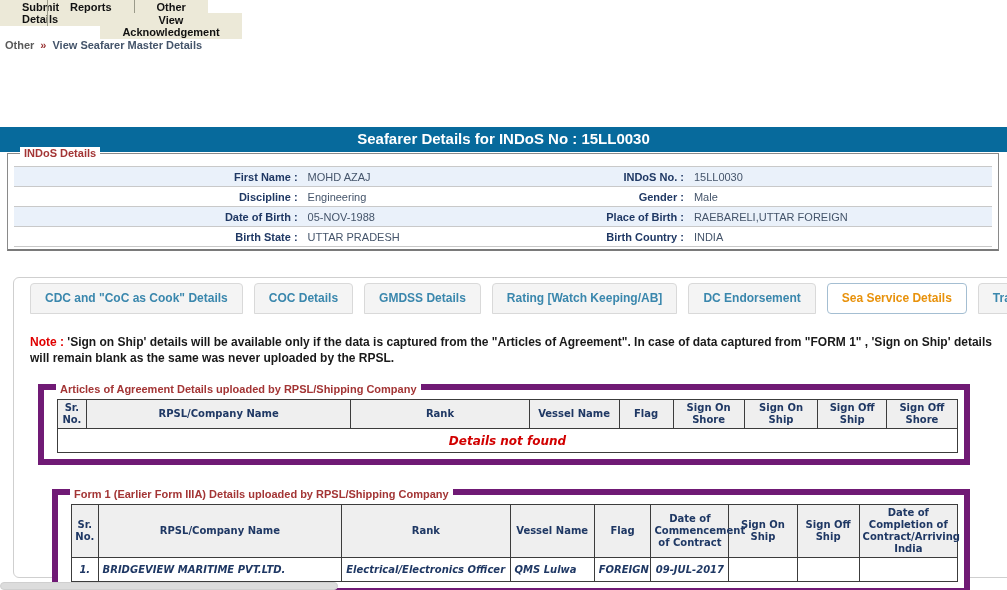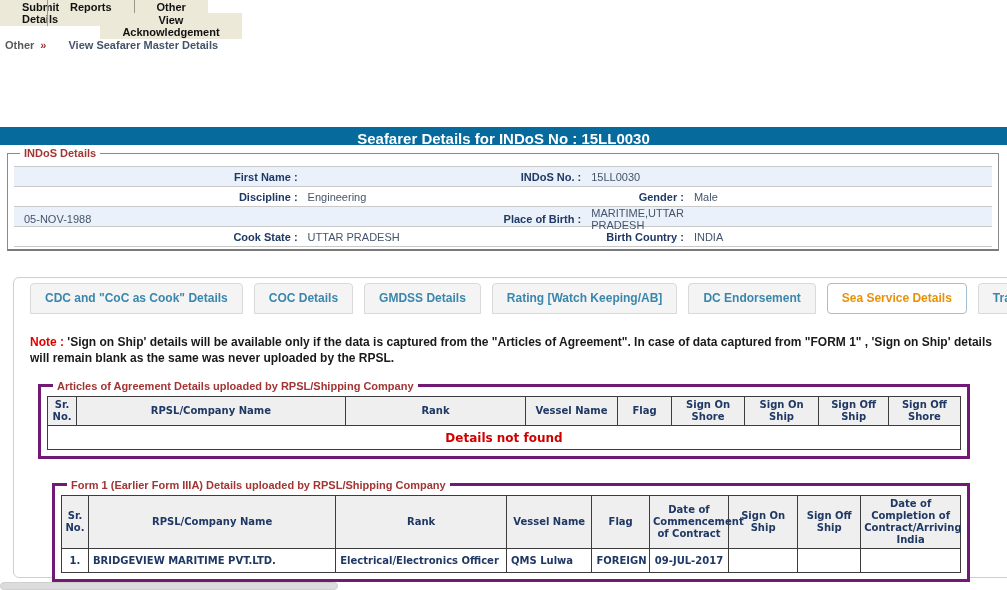--- a/index.html
+++ b/index.html
@@ -27,25 +27,25 @@
   }
   .menu-dropdown .dd-item {
     font-size:11px; font-weight:bold; color:#111; line-height:12px;
     text-align:center; cursor:pointer;
   }
 
   
   .breadcrumb { position:absolute; left:5px; top:39px; font-size:11px; font-weight:bold; }
   .bc-root { color:#5a5a5a; }
   .bc-sep { color:#993333; margin:0 6px; }
-  .bc-current { color:#44546a; cursor:pointer;margin-left:16px; }
+  .bc-current { color:#44546a; cursor:pointer; }
 
   
   .titlebar {
-    position:absolute; left:0; top:127px; width:1007px; height:18px;
+    position:absolute; left:0; top:127px; width:1007px; height:25px;
     background:#076a9c; color:#fff; font-size:15px; font-weight:bold;
     text-align:center; line-height:23px;
     font-family:"Liberation Sans", sans-serif;
   }
 
   
   .fieldset { position:relative; border:1px solid #8e8e8e; background:#fff; }
   .legend {
     position:absolute; top:-7px; left:12px; background:#fff; padding:0 4px;
     font-size:11px; font-weight:bold; color:#a33535; white-space:nowrap;
@@ -76,30 +76,30 @@
     border:1px solid #d9d9d9; border-radius:4px 4px 0 0;
     padding:7px 14px 8px 14px; white-space:nowrap; cursor:pointer;
   }
   .tab.active {
     color:#e8920c; background:#fff; border:1px solid #a4bed2; border-radius:4px;
   }
 
   .note { margin:20px 16px 0 16px; font-size:12px; font-weight:bold; color:#1a1a1a; line-height:16px; }
   .note-label { color:#e00000; }
 
-  .inner-fieldset { margin:18px 44px 0 24px; border:3px solid #701a75; padding:9px 6px 6px 6px; }
+  .inner-fieldset { margin:18px 44px 0 24px; border:6px solid #701a75; padding:9px 6px 6px 13px; }
   .inner-fieldset + .inner-fieldset { margin-top:24px;margin-left:38px; }
 
   table { width:100%; border-collapse:collapse; table-layout:fixed; }
   th, td { border:1px solid #3c3c3c; font-family:"DejaVu Sans", sans-serif; }
   th {
     background:#efefef; color:#1f3864; font-size:10px; font-weight:bold;
     text-align:center; padding:2px 3px; line-height:12px;
   }
-  td { font-size:10px; font-weight:bold; color:#1f3864; padding:3px 4px; height:24px; }
+  td { font-size:10px; font-weight:bold; color:#1f3864; padding:3px 4px; height:24px;font-style:italic; }
   td.c { text-align:center; }
   td.empty-msg { color:#d10000; font-size:12px; text-align:center; padding:2px; }
 
   
   .hscroll-thumb {
     position:absolute; left:0; top:582px; width:338px; height:8px;
     background:#dcdcdc; border:1px solid #cfcfcf; border-radius:4px; cursor:pointer;
   }
 </style>
 </head>
@@ -122,36 +122,38 @@
     <span class="bc-root">Other</span><span class="bc-sep">»</span><span class="bc-current">View Seafarer Master Details</span>
   </div>
 
   <div class="titlebar">Seafarer Details for INDoS No : 15LL0030</div>
 
   <div class="indos-fieldset fieldset">
     <div class="legend">INDoS Details</div>
     <div class="indos-rows">
       <div class="indos-row">
         <div class="f-label">First Name :</div>
+        <div class="f-value">MOHD AZAJ</div>
         <div class="f-label">INDoS No. :</div>
         <div class="f-value">15LL0030</div>
       </div>
       <div class="indos-row">
         <div class="f-label">Discipline :</div>
         <div class="f-value">Engineering</div>
         <div class="f-label">Gender :</div>
         <div class="f-value">Male</div>
       </div>
       <div class="indos-row">
+        <div class="f-label">Date of Birth :</div>
         <div class="f-value">05-NOV-1988</div>
         <div class="f-label">Place of Birth :</div>
-        <div class="f-value">MARITIME,UTTAR PRADESH</div>
-      </div>
-      <div class="indos-row">
-        <div class="f-label">Cook State :</div>
+        <div class="f-value">RAEBARELI,UTTAR FOREIGN</div>
+      </div>
+      <div class="indos-row">
+        <div class="f-label">Birth State :</div>
         <div class="f-value">UTTAR PRADESH</div>
         <div class="f-label">Birth Country :</div>
         <div class="f-value">INDIA</div>
       </div>
     </div>
   </div>
 
   <div class="tab-panel">
     <div class="tabs">
       <div class="tab">CDC and "CoC as Cook" Details</div>

